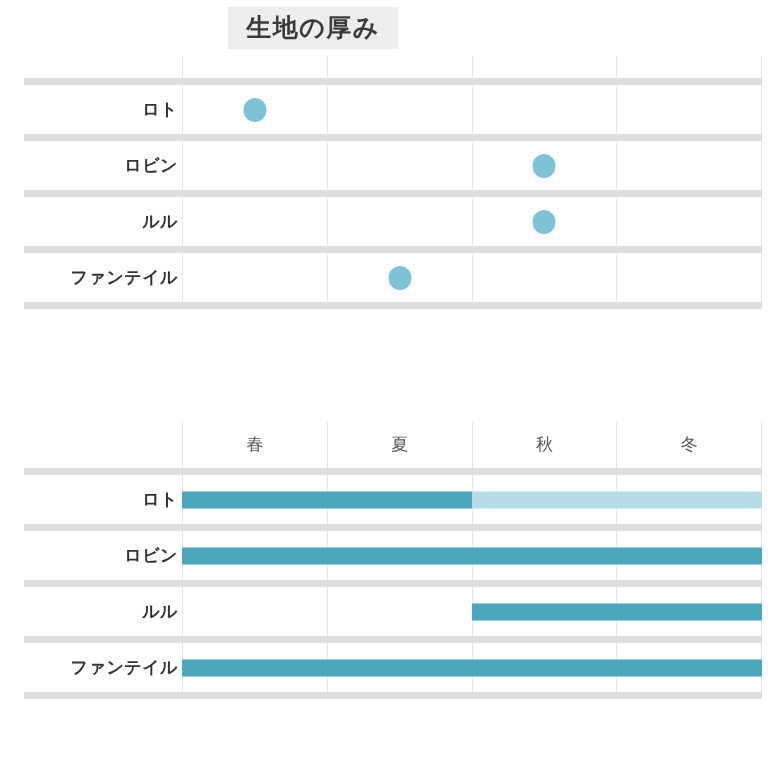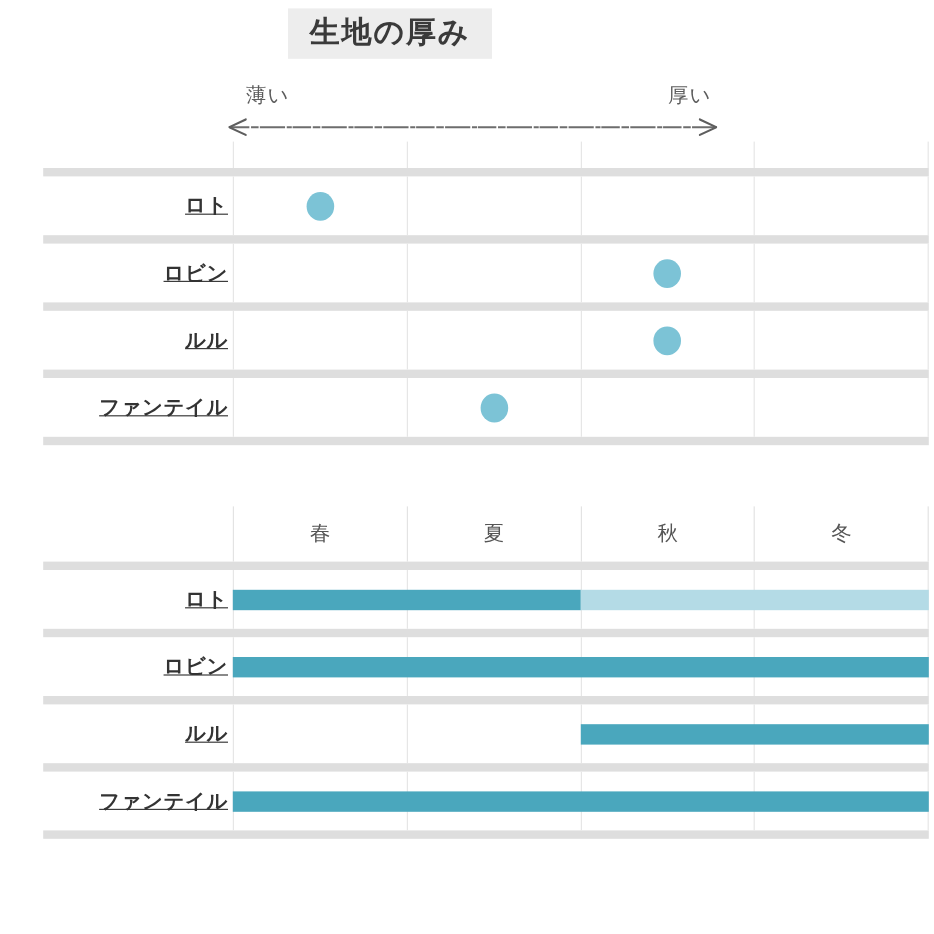--- a/index.html
+++ b/index.html
@@ -11,21 +11,21 @@
     width: 778px;
     height: 778px;
     font-family: "Liberation Sans", "DejaVu Sans", sans-serif;
     color: #3c3c3c;
     position: relative;
     overflow: hidden;
   }
 
   .chart-block {
     position: absolute;
-    left: 16px;
+    left: 4px;
     width: 618px;
   }
   #block-thickness { top: 0; }
   #block-season   { top: 400px; }
 
   
   .title-row {
     display: flex;
     justify-content: center;
     align-items: center;
@@ -94,21 +94,20 @@
     height: 7px;
     background: #dedede;
     width: 100%;
   }
 
   .row {
     display: flex;
     height: 49px;
     align-items: stretch;
     position: relative;
-    text-decoration: underline;
   }
   .row .cell-label {
     width: 158px;
     display: flex;
     align-items: center;
     justify-content: flex-end;
     padding-right: 4px;
     box-sizing: border-box;
     font-size: 17px;
     font-weight: 700;
@@ -159,31 +158,20 @@
 </style>
 </head>
 <body>
 
 <div class="chart-block" id="block-thickness">
 
   <div class="title-row">
     <div class="title-chip">生地の厚み</div>
   </div>
 
-  <div class="axis-wrap">
-    <div class="axis-label left">薄い</div>
-    <div class="axis-label right">厚い</div>
-    <div class="axis-arrow">
-      <svg viewBox="0 0 600 24" preserveAspectRatio="none" aria-hidden="true">
-        <path d="M12,12 L588,12" stroke="#6d6d6d" stroke-width="1.6" fill="none" stroke-dasharray="22 2 9 1.5 30 2 6 1"></path>
-        <path d="M10,12 L30,5.5 M10,12 L30,18.5" stroke="#5e5e5e" stroke-width="1.8" fill="none" stroke-linecap="round"></path>
-        <path d="M590,12 L570,5.5 M590,12 L570,18.5" stroke="#5e5e5e" stroke-width="1.8" fill="none" stroke-linecap="round"></path>
-      </svg>
-    </div>
-  </div>
 
   <div class="grid">
 
     <div class="row" style="height:22px">
       <div class="cell-label"></div>
       <div class="cells">
         <div class="cell-col"></div>
         <div class="cell-col"></div>
         <div class="cell-col"></div>
         <div class="cell-col"></div>

